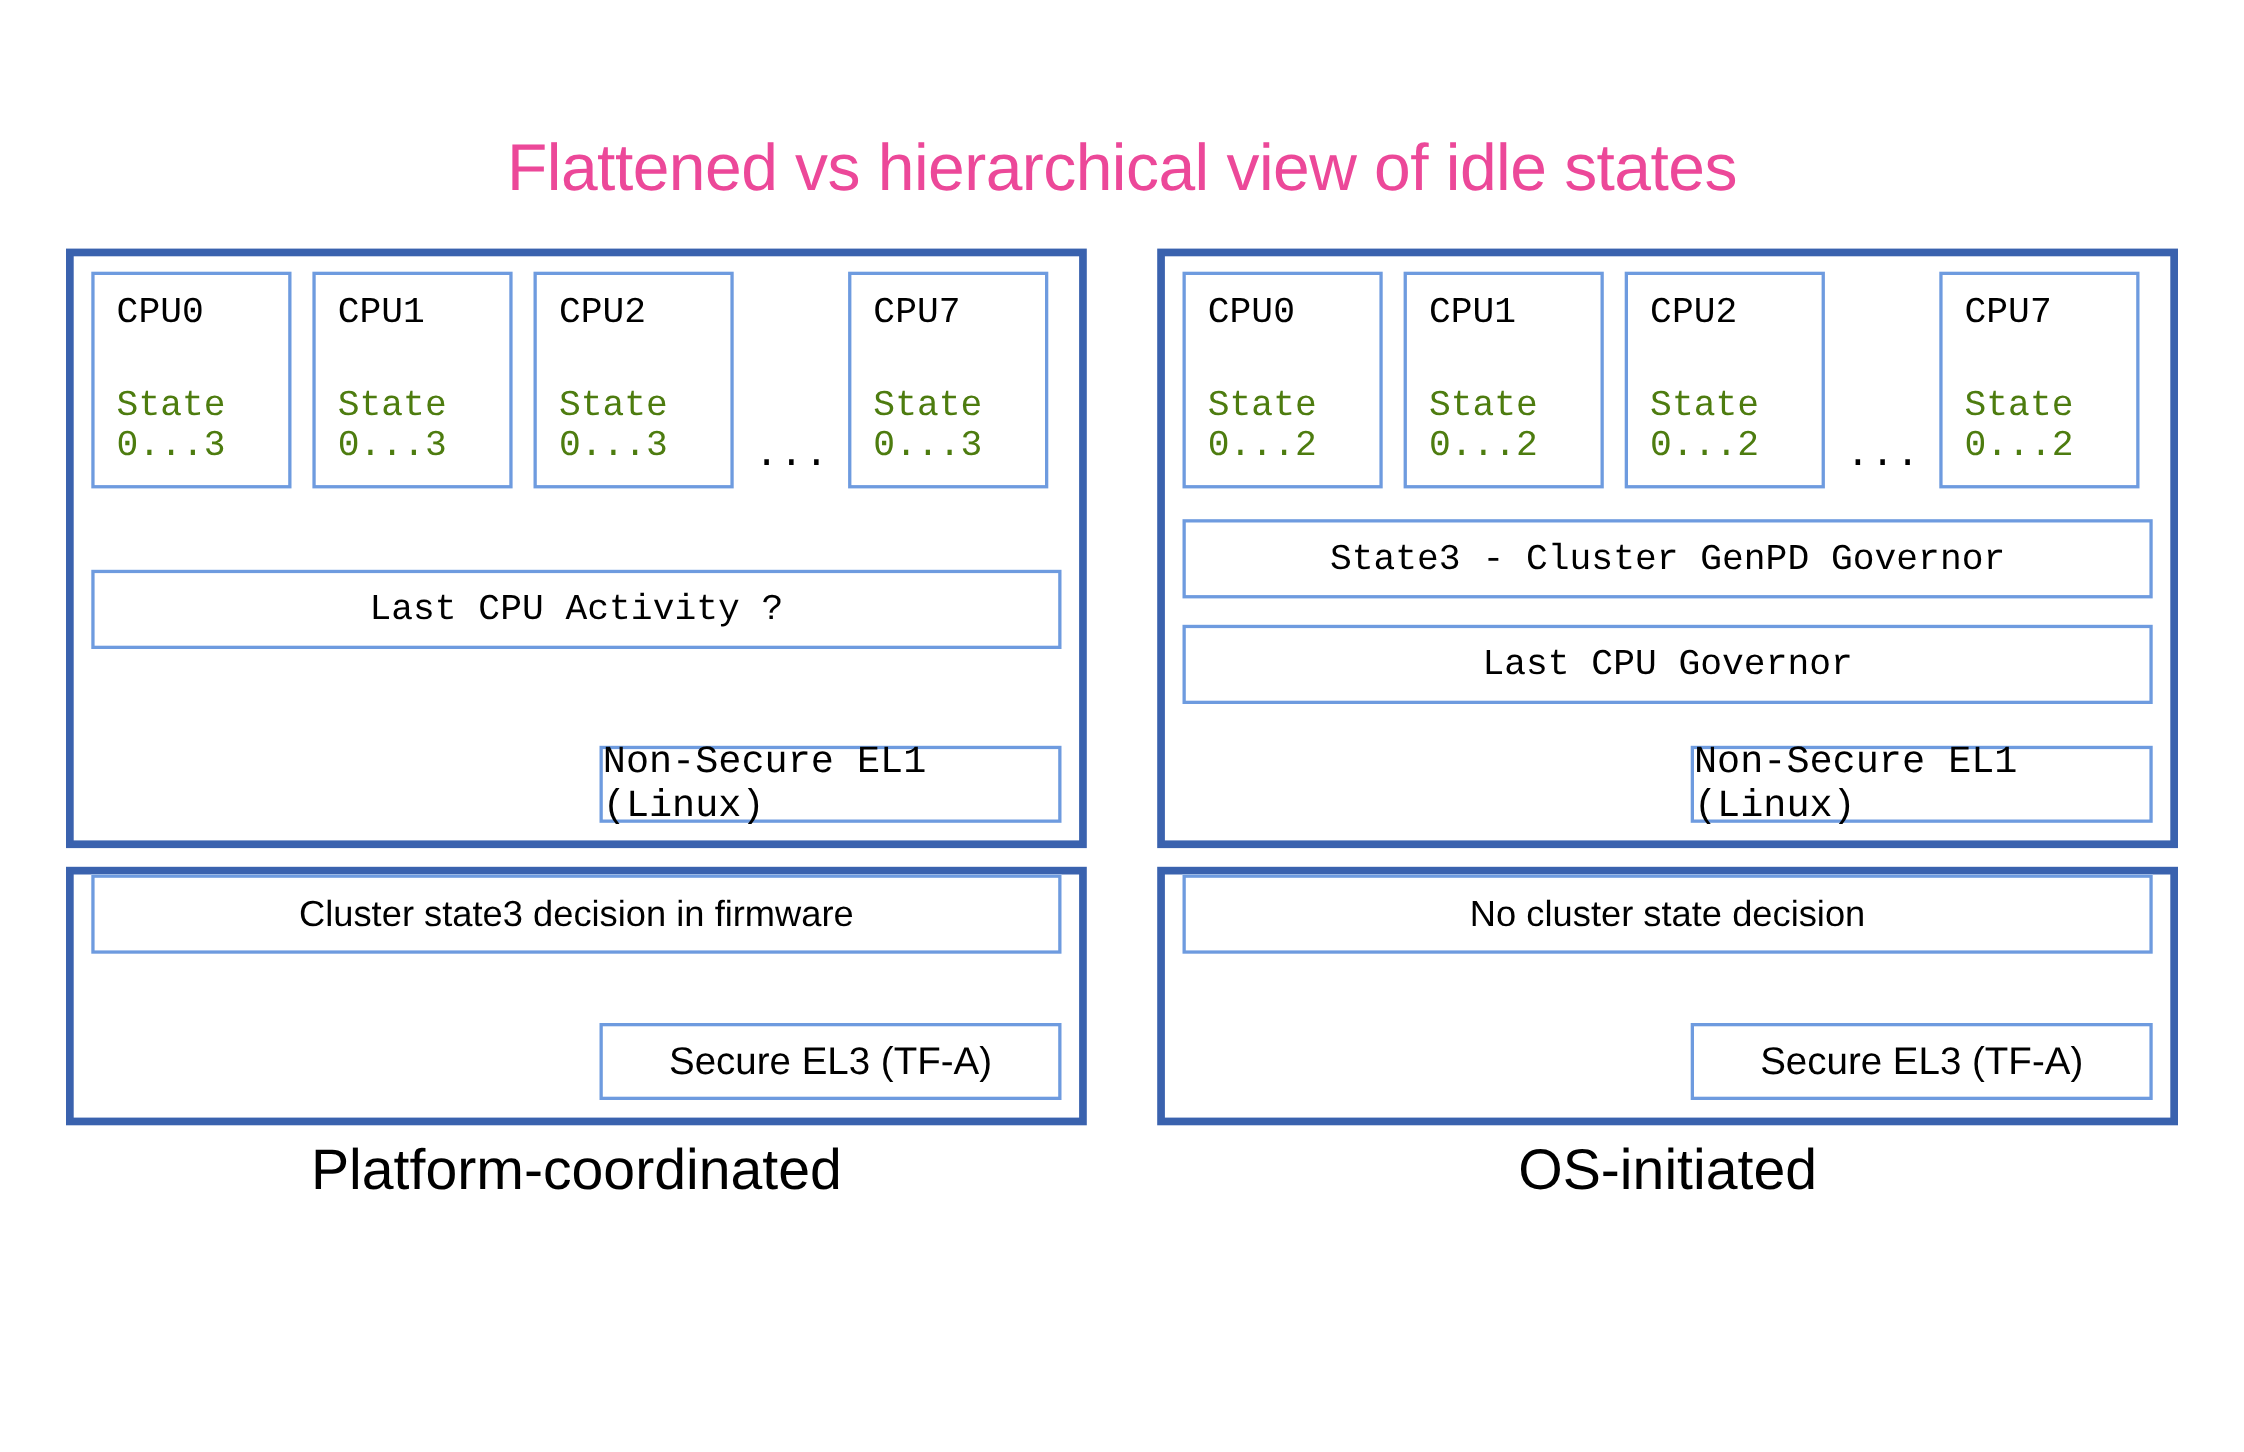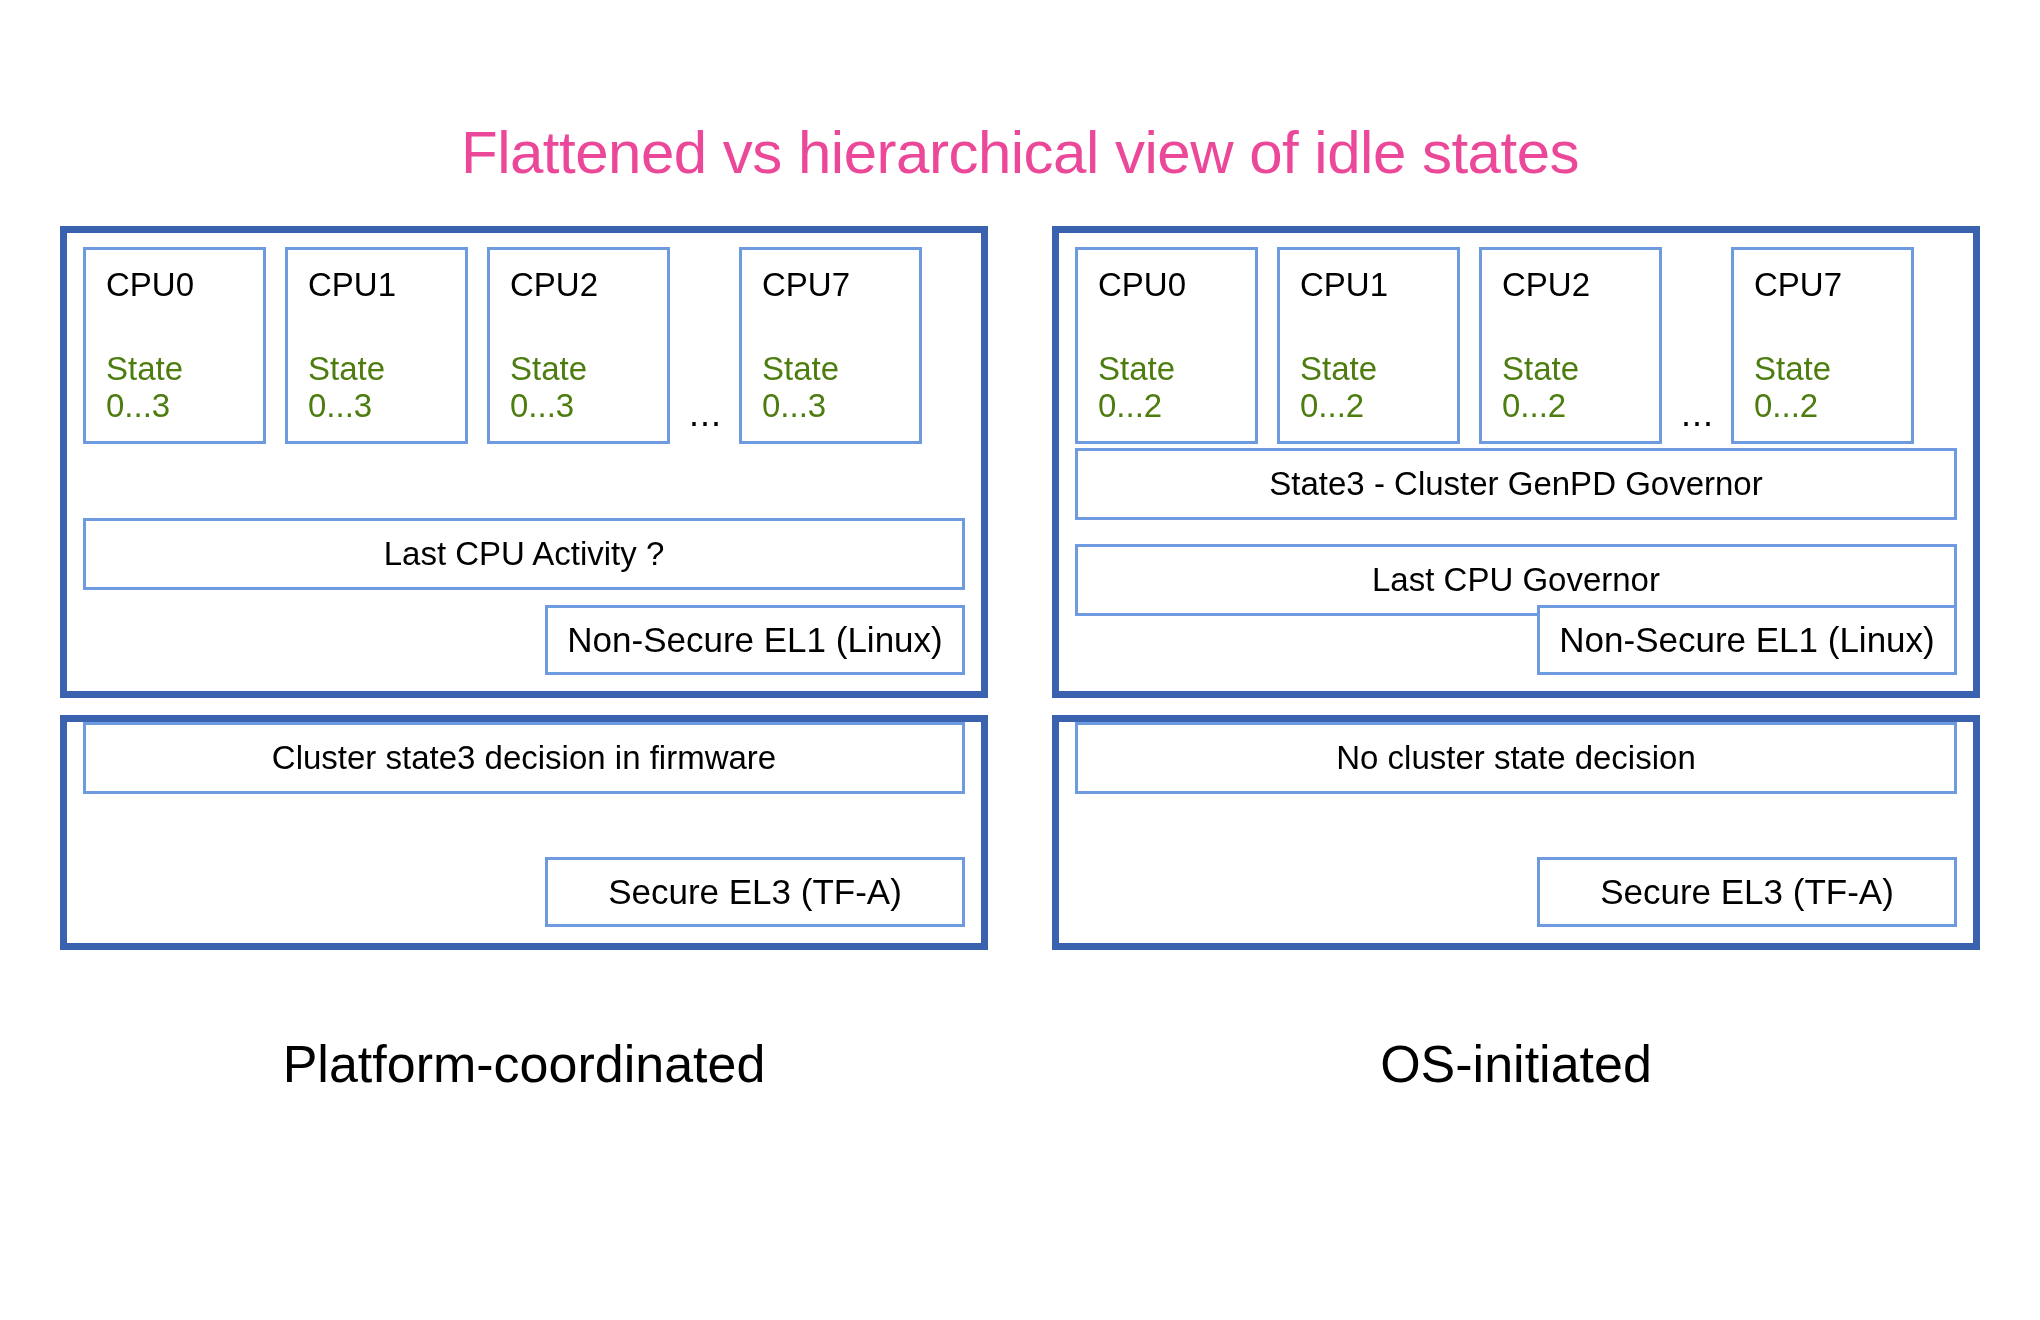--- a/index.html
+++ b/index.html
@@ -40,22 +40,23 @@
   #column-right { left: 1052px; }
 
   
   .panel {
     box-sizing: border-box;
     border: 7px solid #3a62ae;
     background: #ffffff;
     position: relative;
   }
   .panel-os {
-    height: 472px;
+    height: 545px;
     padding: 14px 16px 0 16px;
+    font-family: Liberation Mono, monospace;
   }
   .panel-fw {
     height: 235px;
     margin-top: 17px;
     padding: 0 16px 0 16px;
   }
 
   
   .cpu-row {
     display: flex;
@@ -104,21 +105,21 @@
     display: flex;
     align-items: center;
     justify-content: center;
     font-size: 33px;
     color: #000000;
   }
   .bar-full { width: 100%; }
 
   
   .sp-lastcpu-left   { margin-top: 74px; }
-  .sp-genpd-right    { margin-top: 4px; }
+  .sp-genpd-right    { margin-top: 28px; }
   .sp-lastcpu-right  { margin-top: 24px; }
 
   
   .level-tag {
     box-sizing: border-box;
     border: 3px solid #6e9bdf;
     background: #ffffff;
     height: 70px;
     display: flex;
     align-items: center;

